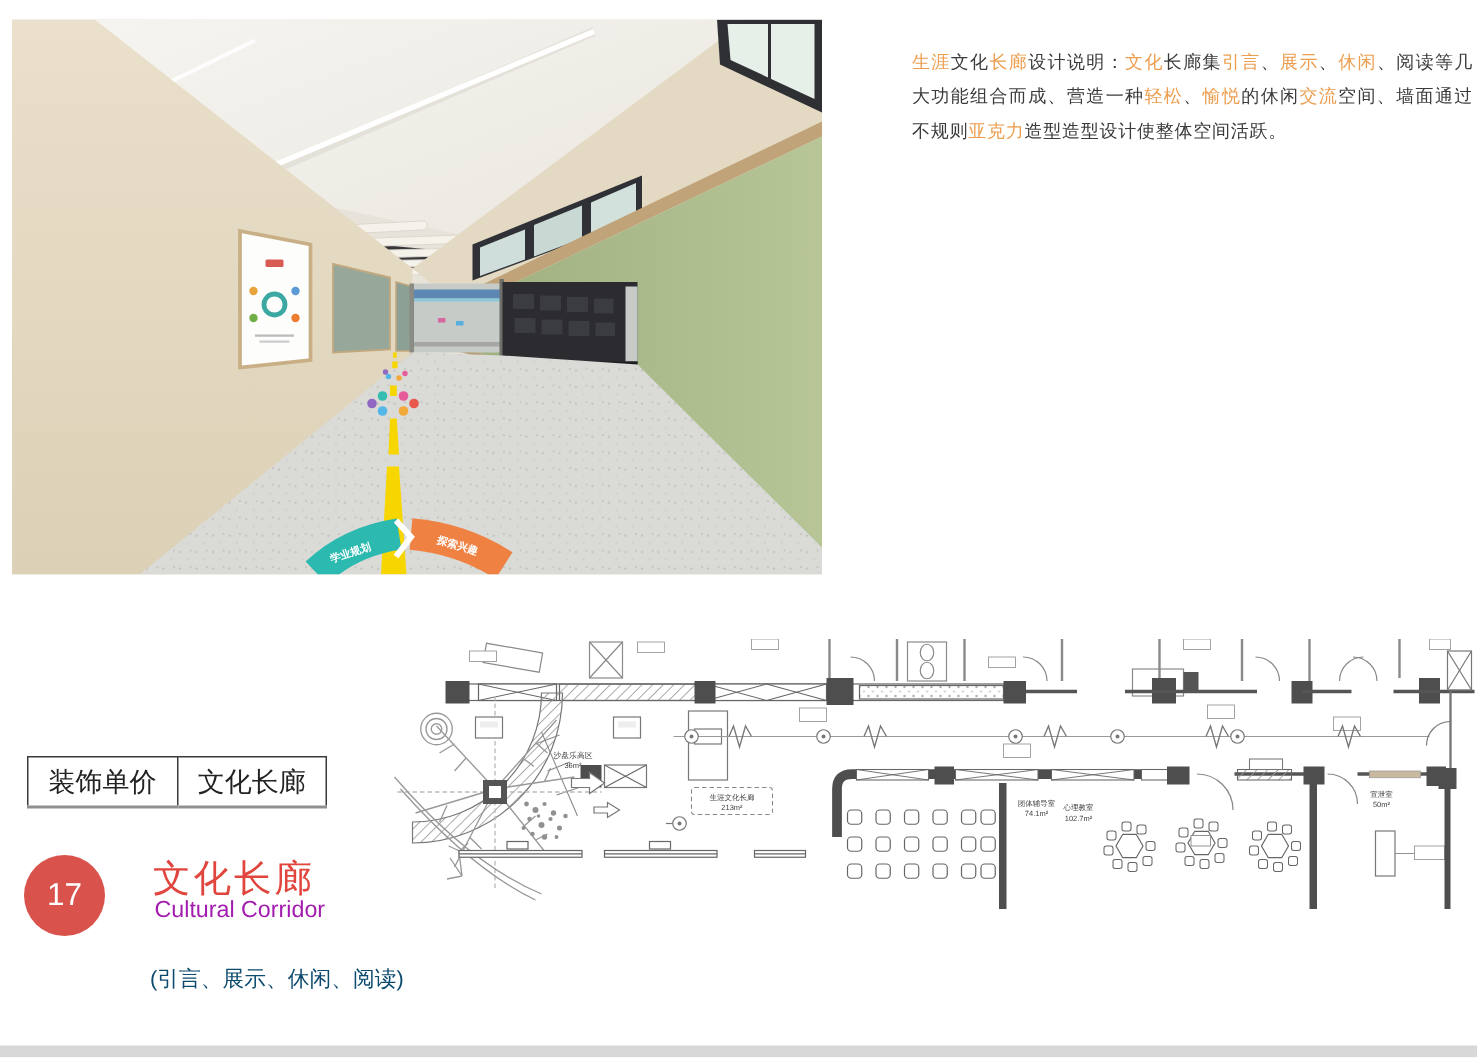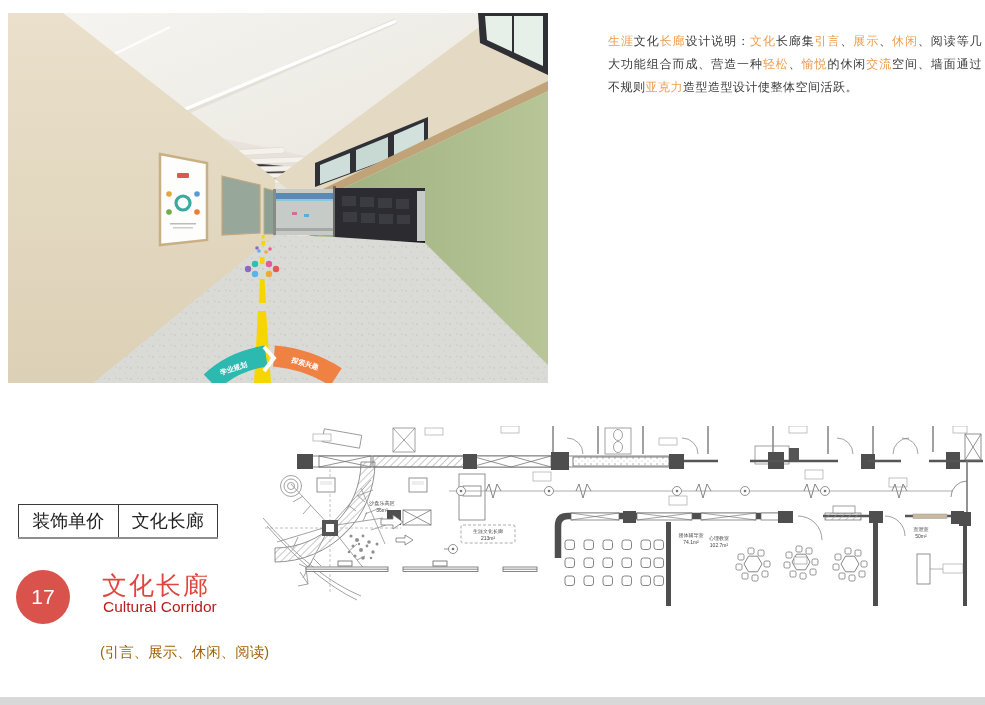--- a/index.html
+++ b/index.html
@@ -18,21 +18,21 @@
   .spec{position:absolute;left:18px;top:504px;width:200px;border-collapse:collapse;}
   .spec td{border:1.2px solid #3a3a3a;text-align:center;font-size:18px;color:#222;
            height:30px;width:50%;}
   .spec tr.hdr td{border-bottom:2.5px solid #8f8f8f;}
 
   
   .badge{position:absolute;left:16px;top:570px;width:54px;height:54px;border-radius:50%;
          display:flex;align-items:center;justify-content:center;color:#fff;font-size:21px;}
   .sec-title{position:absolute;left:102px;top:569px;font-size:25px;letter-spacing:2px;font-weight:500;}
   .sec-sub{position:absolute;left:103px;top:598px;font-size:15.5px;font-weight:500;}
-  .sec-note{position:absolute;left:100px;top:643px;font-size:14.5px;color:#a16207;}
+  .sec-note{position:absolute;left:100px;top:643px;font-size:14.5px;color:#0c4a6e;}
 
   
   .plan{position:absolute;left:253px;top:426px;width:732px;height:182px;}
   .plan svg{display:block;}
   .plan text{font-family:"Liberation Sans",sans-serif;fill:#444;}
 
   .bottom-strip{position:absolute;left:0;top:697px;width:985px;height:8px;background:#d8d8d8;}
 </style>
 </head>
 <body>
@@ -187,21 +187,21 @@
     <tbody>
         <tr class="hdr">
       <td>装饰单价</td>
       <td>文化长廊</td>
     </tr>
   </tbody>
     </table>
 
   <div class="badge" style="background: rgb(217, 83, 76);">17</div>
   <div class="sec-title" style="color: rgb(224, 70, 61);">文化长廊</div>
-  <div class="sec-sub" style="color: #b91c1c;">Cultural Corridor</div>
+  <div class="sec-sub" style="color: #a21caf;">Cultural Corridor</div>
   <div class="sec-note">(引言、展示、休闲、阅读)</div>
 
   <div class="plan">
     <svg width="732" height="182" viewBox="0 0 732 182">
       <defs>
         <pattern id="diagHatch" width="5" height="5" patternUnits="userSpaceOnUse" patternTransform="rotate(45)">
           <line x1="0" y1="0" x2="0" y2="5" stroke="#9a9a9a" stroke-width="1.1"></line>
         </pattern>
         <pattern id="dotHatch" width="6" height="6" patternUnits="userSpaceOnUse">
           <circle cx="2" cy="2" r="0.8" fill="#aaa"></circle>

